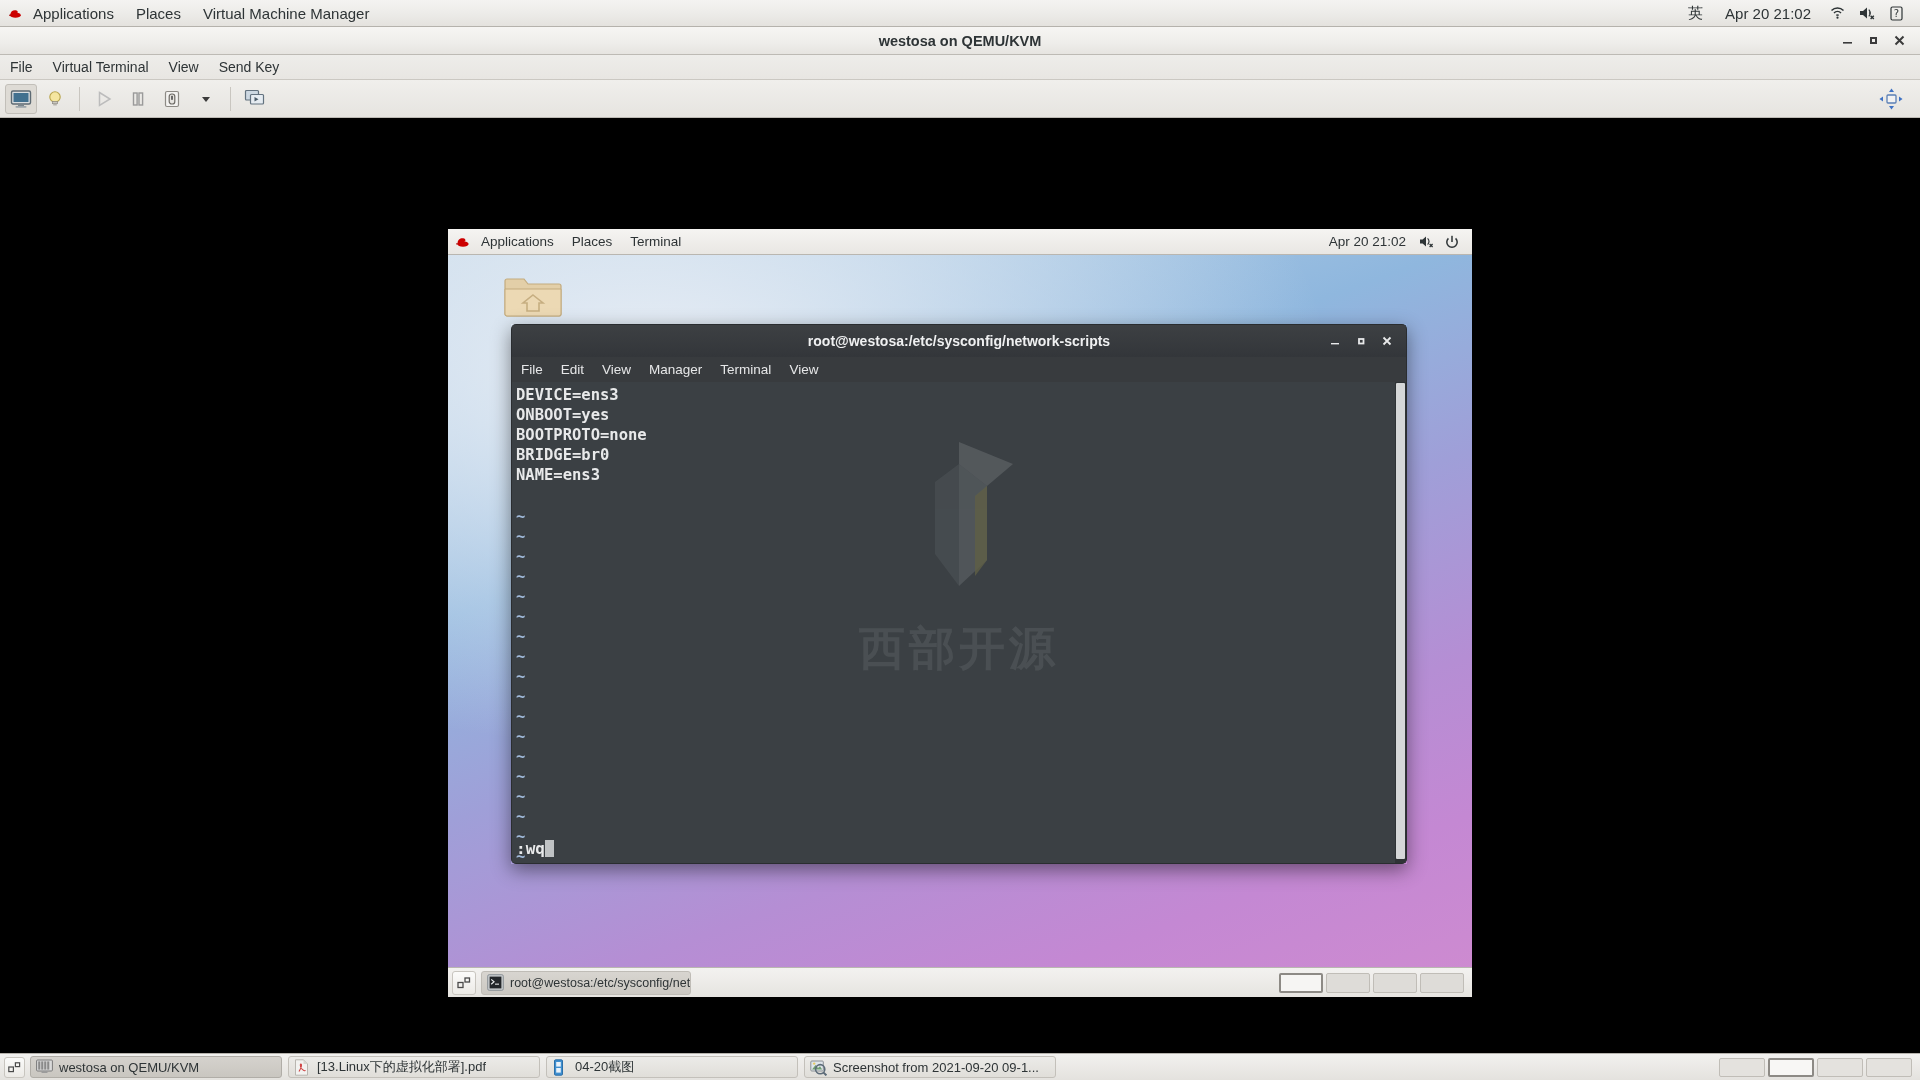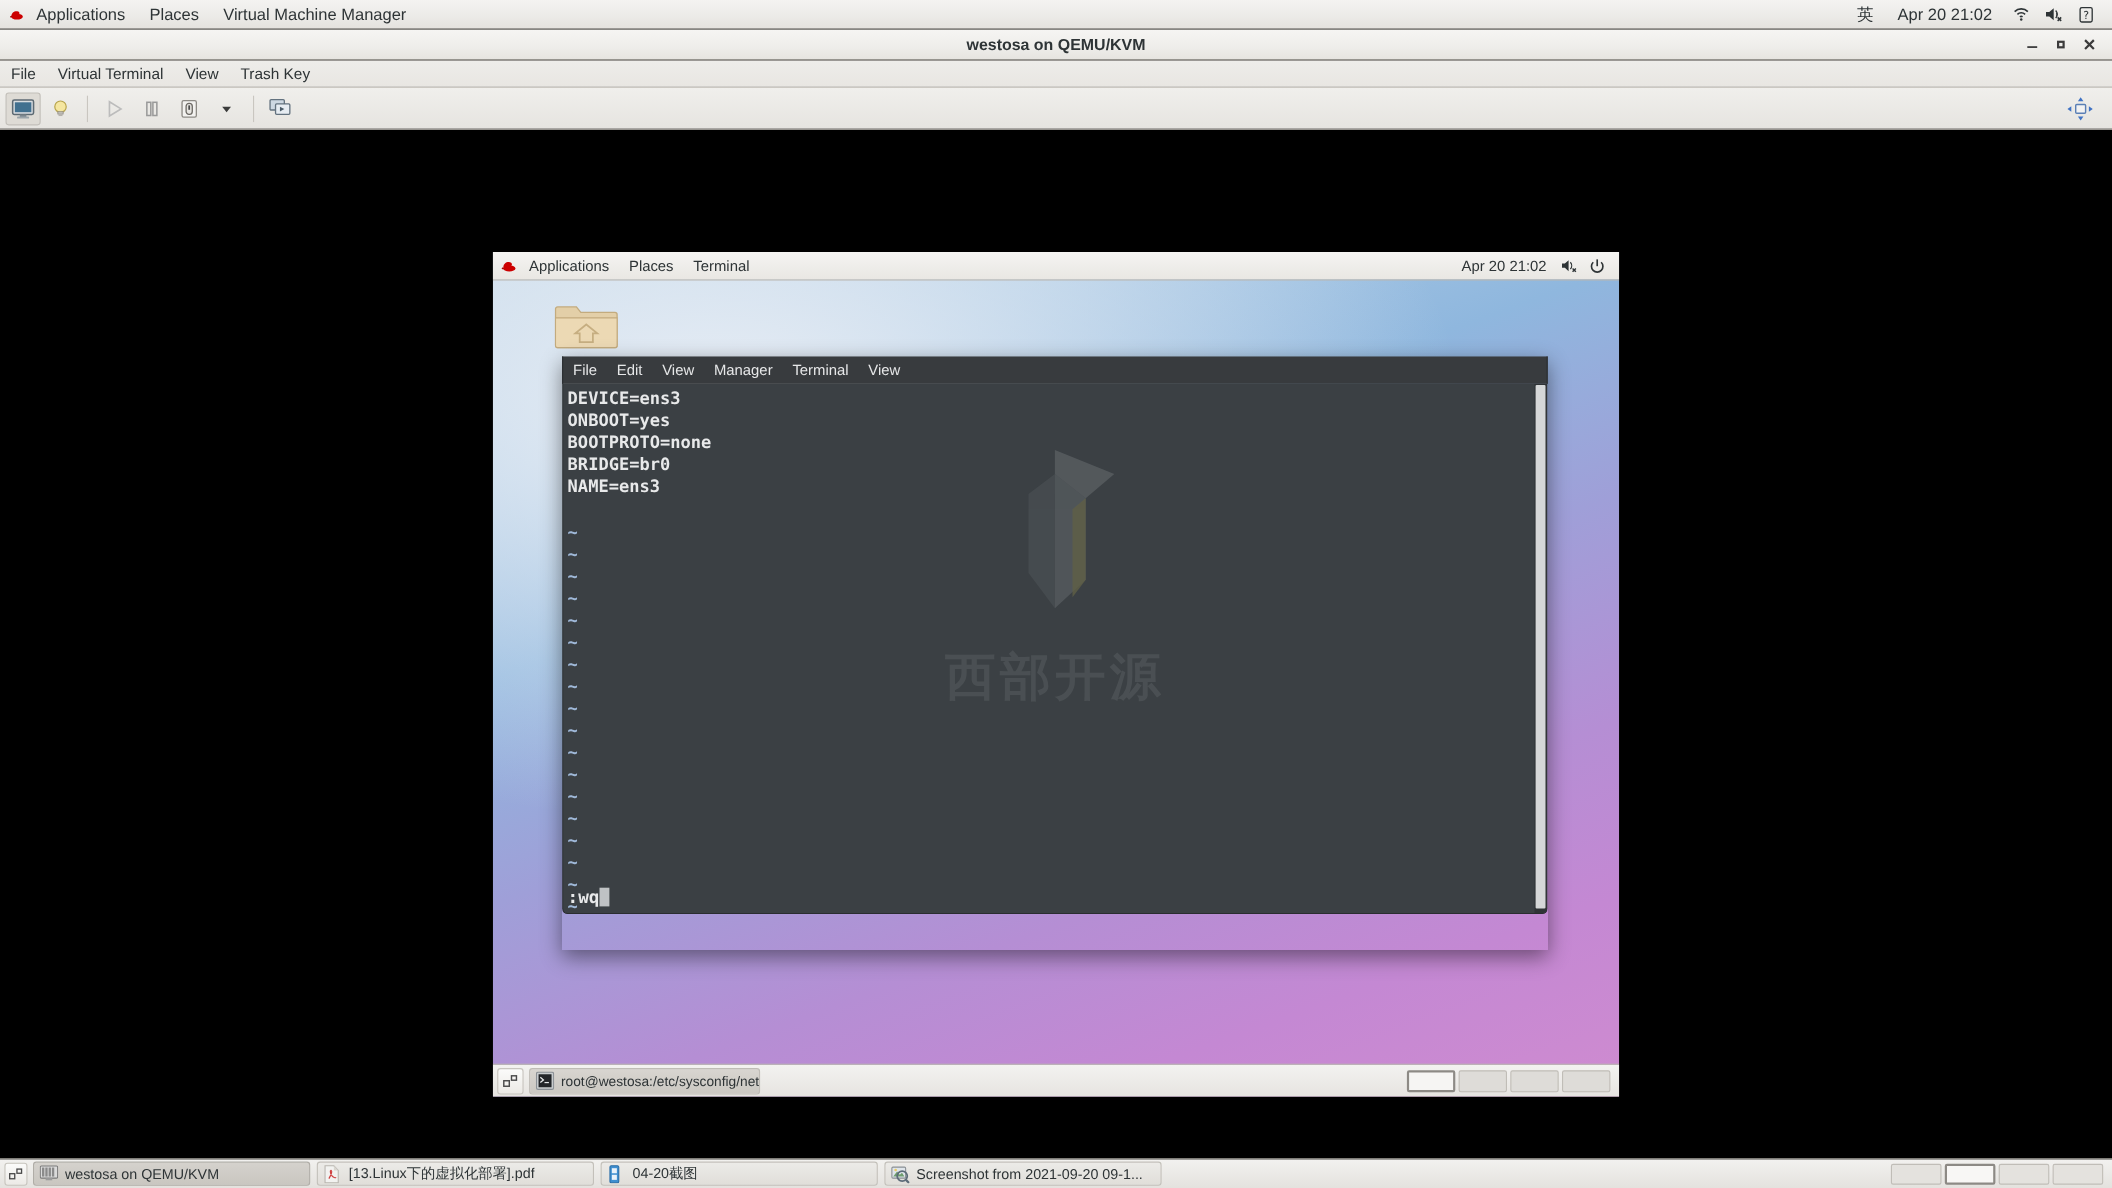--- a/index.html
+++ b/index.html
@@ -316,21 +316,21 @@
     <div class="menu-item">
       <span>File</span>
     </div>
     <div class="menu-item">
       <span>Virtual Terminal</span>
     </div>
     <div class="menu-item">
       <span>View</span>
     </div>
     <div class="menu-item">
-      <span>Trash Key</span>
+      <span>Send Key</span>
     </div>
   </div>
 
   <div id="vmm-toolbar">
     <div class="tb-btn active">
       <svg width="22" height="20" viewBox="0 0 22 20">
         <rect x="1.5" y="2" width="19" height="13" rx="1.5" fill="#d9dde0" stroke="#5d6a73" stroke-width="1.4"></rect>
         <rect x="3.5" y="4" width="15" height="9" fill="#41708f"></rect>
         <rect x="8" y="15" width="6" height="2.5" fill="#7b858c"></rect>
         <rect x="5.5" y="17" width="11" height="1.8" rx="0.8" fill="#9aa3a9"></rect>
@@ -440,20 +440,40 @@
       <div class="desk-icon" style="left:42px;top:128px;">
         <svg width="48" height="50" viewBox="0 0 48 50">
           <rect x="8" y="9" width="32" height="5" rx="2" fill="#cfd4d7" stroke="#9aa1a6" stroke-width="1"></rect>
           <path d="M10 14 L13 46 a2 2 0 0 0 2 2 h18 a2 2 0 0 0 2 -2 L38 14 Z" fill="#e7eaec" stroke="#9aa1a6" stroke-width="1.1"></path>
           <path d="M16 18 L18 44 M24 18 L24 44 M32 18 L30 44" stroke="#b9bfc3" stroke-width="1.4"></path>
         </svg>
         <span class="label">Trash</span>
       </div>
 
       <div id="vm-terminal">
+        <div id="term-titlebar">
+          <span id="term-title">root@westosa:/etc/sysconfig/network-scripts</span>
+          <div class="term-win-btns">
+            <span class="term-win-btn">
+              <svg width="12" height="12" viewBox="0 0 12 12">
+                  <rect x="2" y="8" width="8" height="1.4" fill="#e8e9ea"></rect>
+                </svg>
+            </span>
+            <span class="term-win-btn">
+              <svg width="12" height="12" viewBox="0 0 12 12">
+                  <rect x="4" y="4" width="4.5" height="4.5" fill="none" stroke="#e8e9ea" stroke-width="1.8"></rect>
+                </svg>
+            </span>
+            <span class="term-win-btn">
+              <svg width="12" height="12" viewBox="0 0 12 12">
+                  <path d="M2.5 2.5 L9.5 9.5 M9.5 2.5 L2.5 9.5" stroke="#e8e9ea" stroke-width="1.8"></path>
+                </svg>
+            </span>
+          </div>
+        </div>
 
         <div id="term-menubar">
           <div class="term-menu-item">
             <span>File</span>
           </div>
           <div class="term-menu-item">
             <span>Edit</span>
           </div>
           <div class="term-menu-item">
             <span>View</span>

